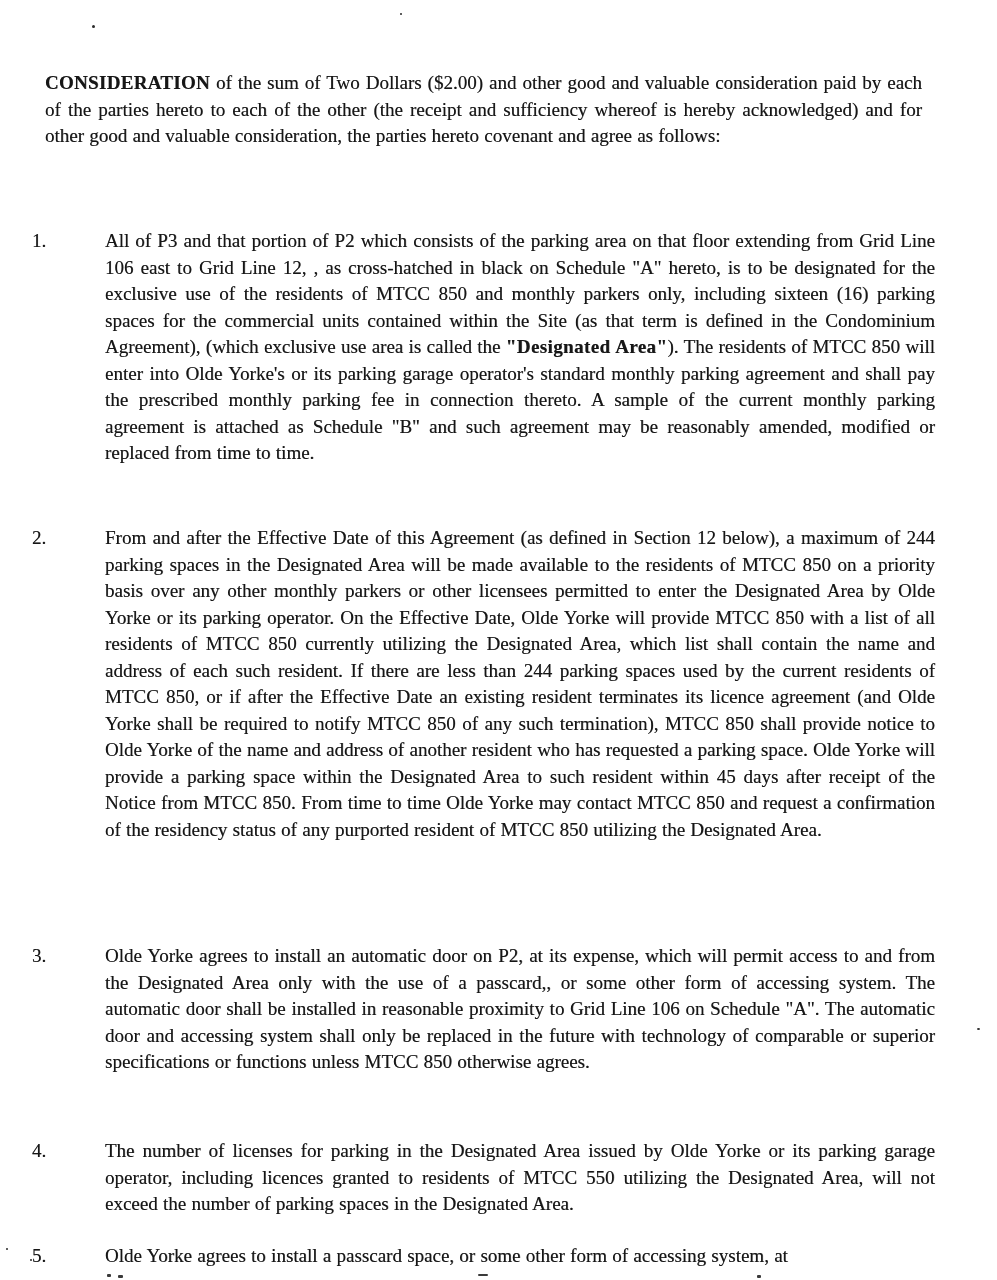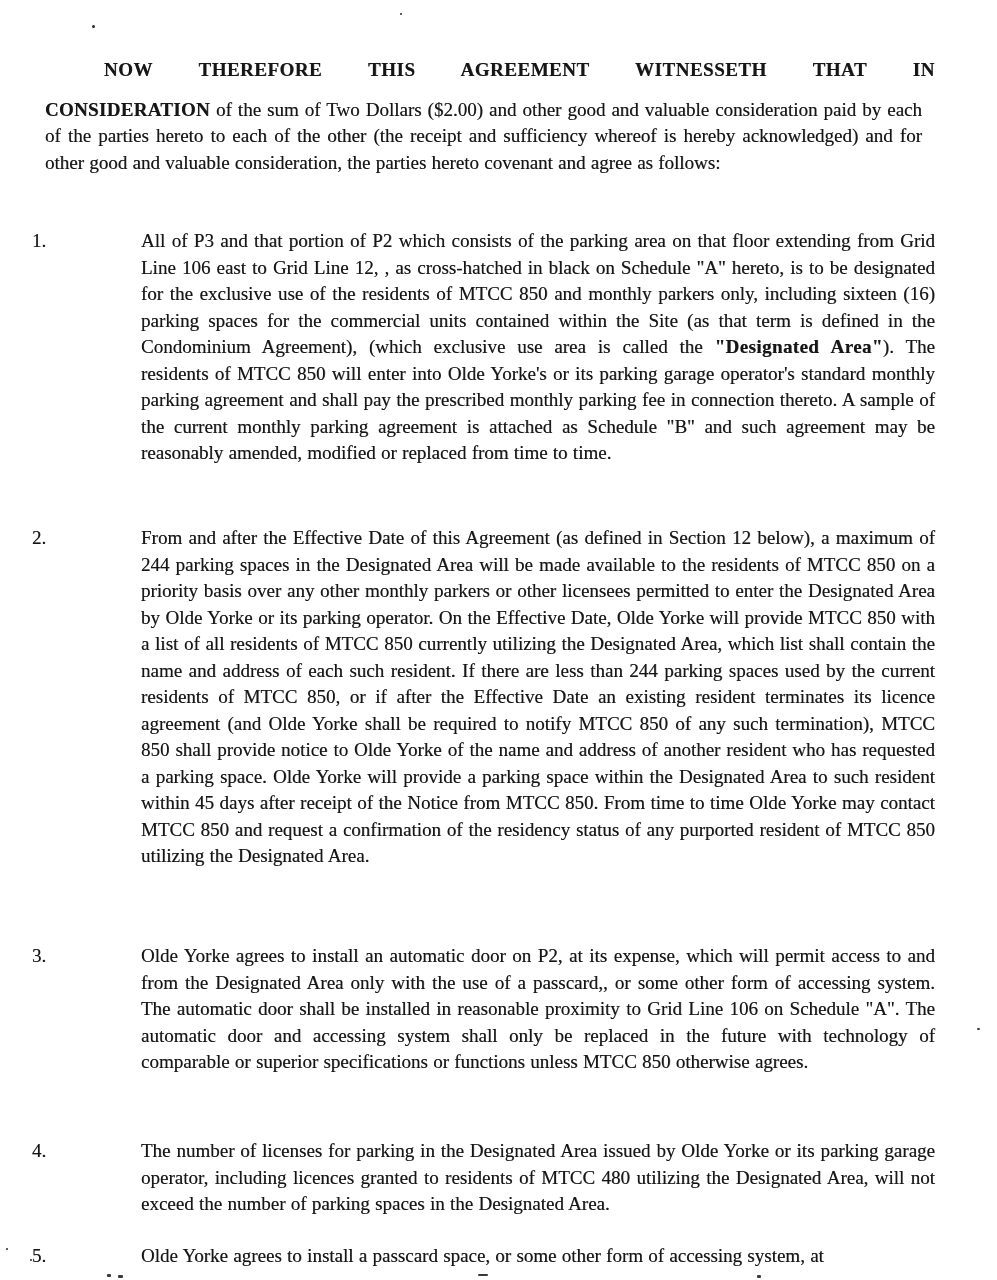--- a/index.html
+++ b/index.html
@@ -47,21 +47,20 @@
     display: flex;
     align-items: flex-start;
   }
   .doc-item .num {
     flex: 0 0 73px;
   }
   .doc-item .txt {
     flex: 1 1 auto;
     text-align: justify;
     word-spacing: 0.5px;
-    margin-left: 36px;
   }
   .item-1 { top: 228px; }
   .item-2 { top: 525px; }
   .item-3 { top: 943px; }
   .item-4 { top: 1138px; }
   .item-5 { top: 1243px; }
   .bold-defined {
     font-weight: 700;
     letter-spacing: 0.4px;
   }
@@ -76,42 +75,41 @@
     background: #3a3a3a;
     border-radius: 1px;
   }
 </style>
 </head>
 <body>
 
 <div class="page">
 
   <div class="opening">
-    <div class="opening-line1">NOW THEREFORE THIS AGREEMENT WITNESSETH THAT IN</div>
     <p class="opening-body"><strong>CONSIDERATION</strong><span> of the sum of Two Dollars ($2.00) and other good and valuable consideration paid by each of the parties hereto to each of the other (the receipt and sufficiency whereof is hereby acknowledged) and for other good and valuable consideration, the parties hereto covenant and agree as follows:</span></p>
   </div>
 
   <div class="doc-item item-1">
     <div class="num">1.</div>
     <div class="txt"><span>All of P3 and that portion of P2 which consists of the parking area on that floor extending from Grid Line 106 east to Grid Line 12, , as cross-hatched in black on Schedule "A" hereto, is to be designated for the exclusive use of the residents of MTCC 850 and monthly parkers only, including sixteen (16) parking spaces for the commercial units contained within the Site (as that term is defined in the Condominium Agreement), (which exclusive use area is called the </span><span class="bold-defined">"Designated Area"</span><span>).  The residents of MTCC 850 will enter into Olde Yorke's or its parking garage operator's standard monthly parking agreement and shall pay the prescribed monthly parking fee in connection thereto. A sample of the current monthly parking agreement is attached as Schedule "B" and such agreement may be reasonably amended, modified or replaced from time to time.</span></div>
   </div>
 
   <div class="doc-item item-2">
     <div class="num">2.</div>
     <div class="txt">From and after the Effective Date of this Agreement (as defined in Section 12 below), a maximum of 244 parking spaces in the Designated Area will be made available to the residents of MTCC 850 on a priority basis over any other monthly parkers or other licensees permitted to enter the Designated Area by Olde Yorke or its parking operator. On the Effective Date, Olde Yorke will provide MTCC 850 with a list of all residents of MTCC 850 currently utilizing the Designated Area, which list shall contain the name and address of each such resident. If there are less than 244 parking spaces used by the current residents of MTCC 850, or if after the Effective Date an existing resident terminates its licence agreement (and Olde Yorke shall be required to notify MTCC 850 of any such termination), MTCC 850 shall provide notice to Olde Yorke of the name and address of another resident who has requested a parking space. Olde Yorke will provide a parking space within the Designated Area to such resident within 45 days after receipt of the Notice from MTCC 850. From time to time Olde Yorke may contact MTCC 850 and request a confirmation of the residency status of any purported resident of MTCC 850 utilizing the Designated Area.</div>
   </div>
 
   <div class="doc-item item-3">
     <div class="num">3.</div>
     <div class="txt">Olde Yorke agrees to install an automatic door on P2, at its expense, which will permit access to and from the Designated Area only with the use of a passcard,, or some other form of accessing system. The automatic door shall be installed in reasonable proximity to Grid Line 106 on Schedule "A". The automatic door and accessing system shall only be replaced in the future with technology of comparable or superior specifications or functions unless MTCC 850 otherwise agrees.</div>
   </div>
 
   <div class="doc-item item-4">
     <div class="num">4.</div>
-    <div class="txt">The number of licenses for parking in the Designated Area issued by Olde Yorke or its parking garage operator, including licences granted to residents of MTCC 480 utilizing the Designated Area, will not exceed the number of parking spaces in the Designated Area.</div>
+    <div class="txt">The number of licenses for parking in the Designated Area issued by Olde Yorke or its parking garage operator, including licences granted to residents of MTCC 550 utilizing the Designated Area, will not exceed the number of parking spaces in the Designated Area.</div>
   </div>
 
   <div class="doc-item item-5">
     <div class="num">5.</div>
     <div class="txt">Olde Yorke agrees to install a passcard space, or some other form of accessing system, at</div>
   </div>
 
   <div class="speck" style="left:92px; top:25px; width:3px; height:3px;"></div>
   <div class="speck" style="left:400px; top:13px; width:2px; height:2px;"></div>
   <div class="speck" style="left:977px; top:1028px; width:3px; height:2px;"></div>

